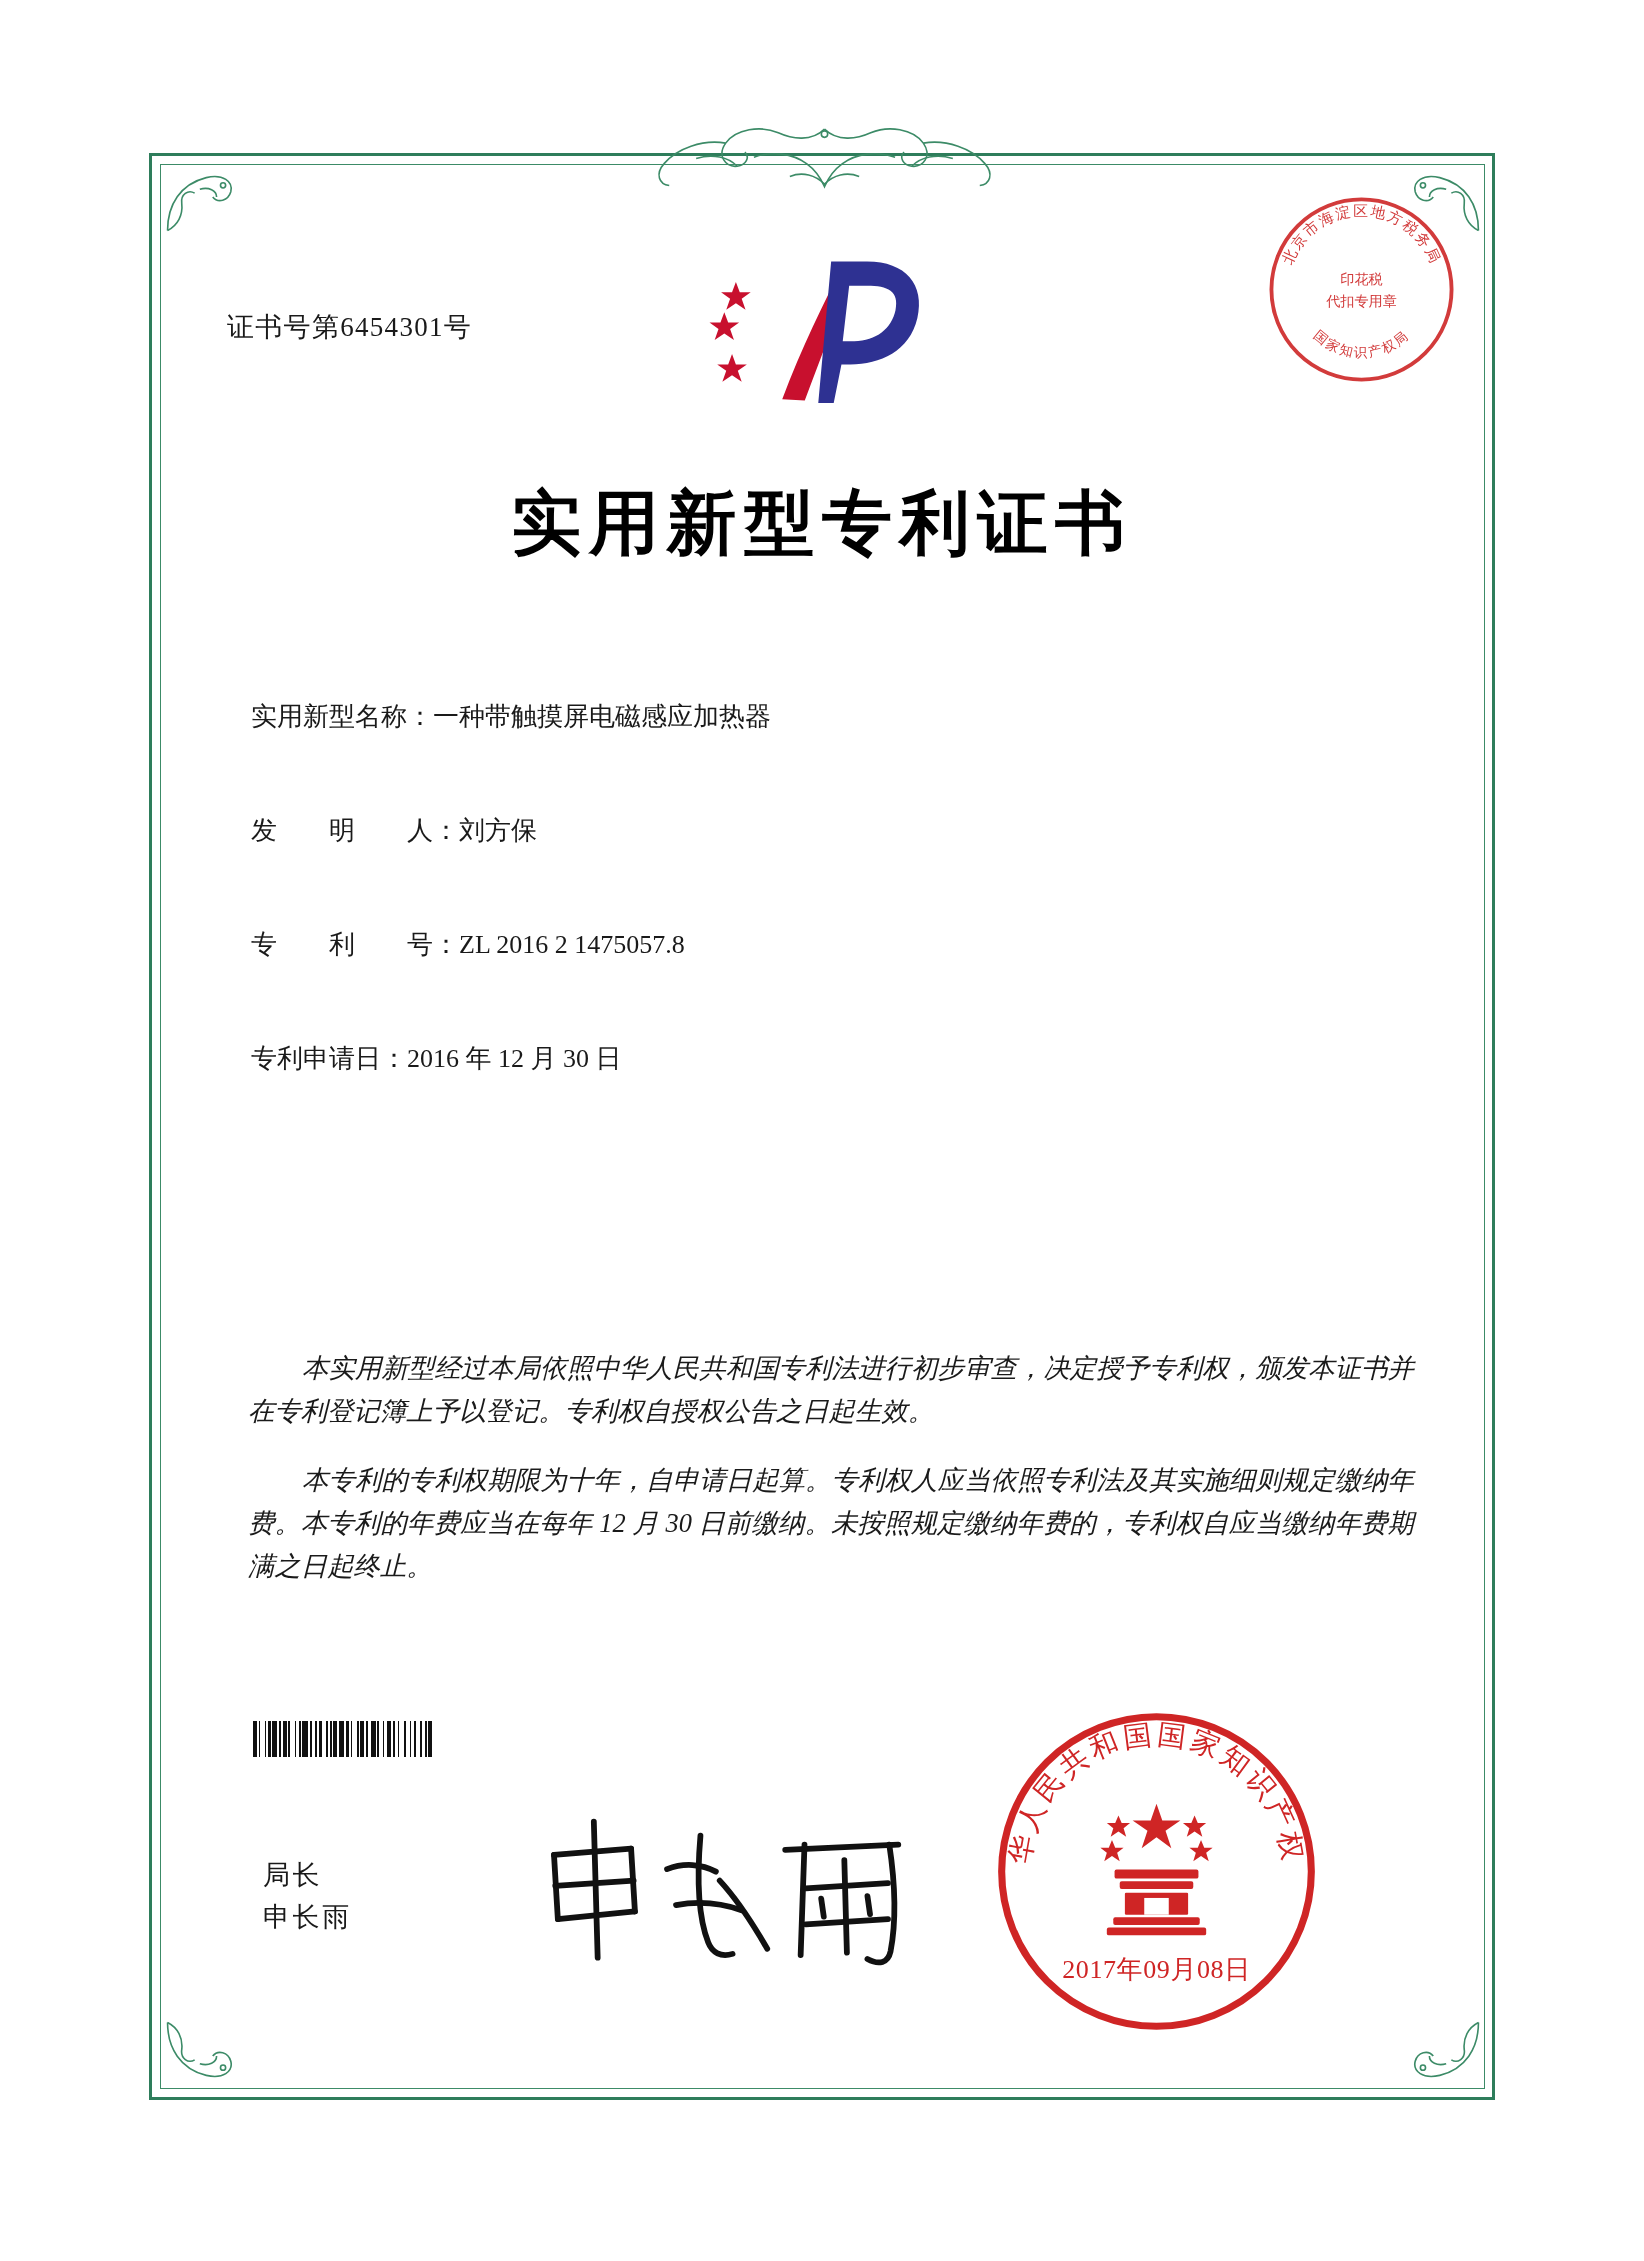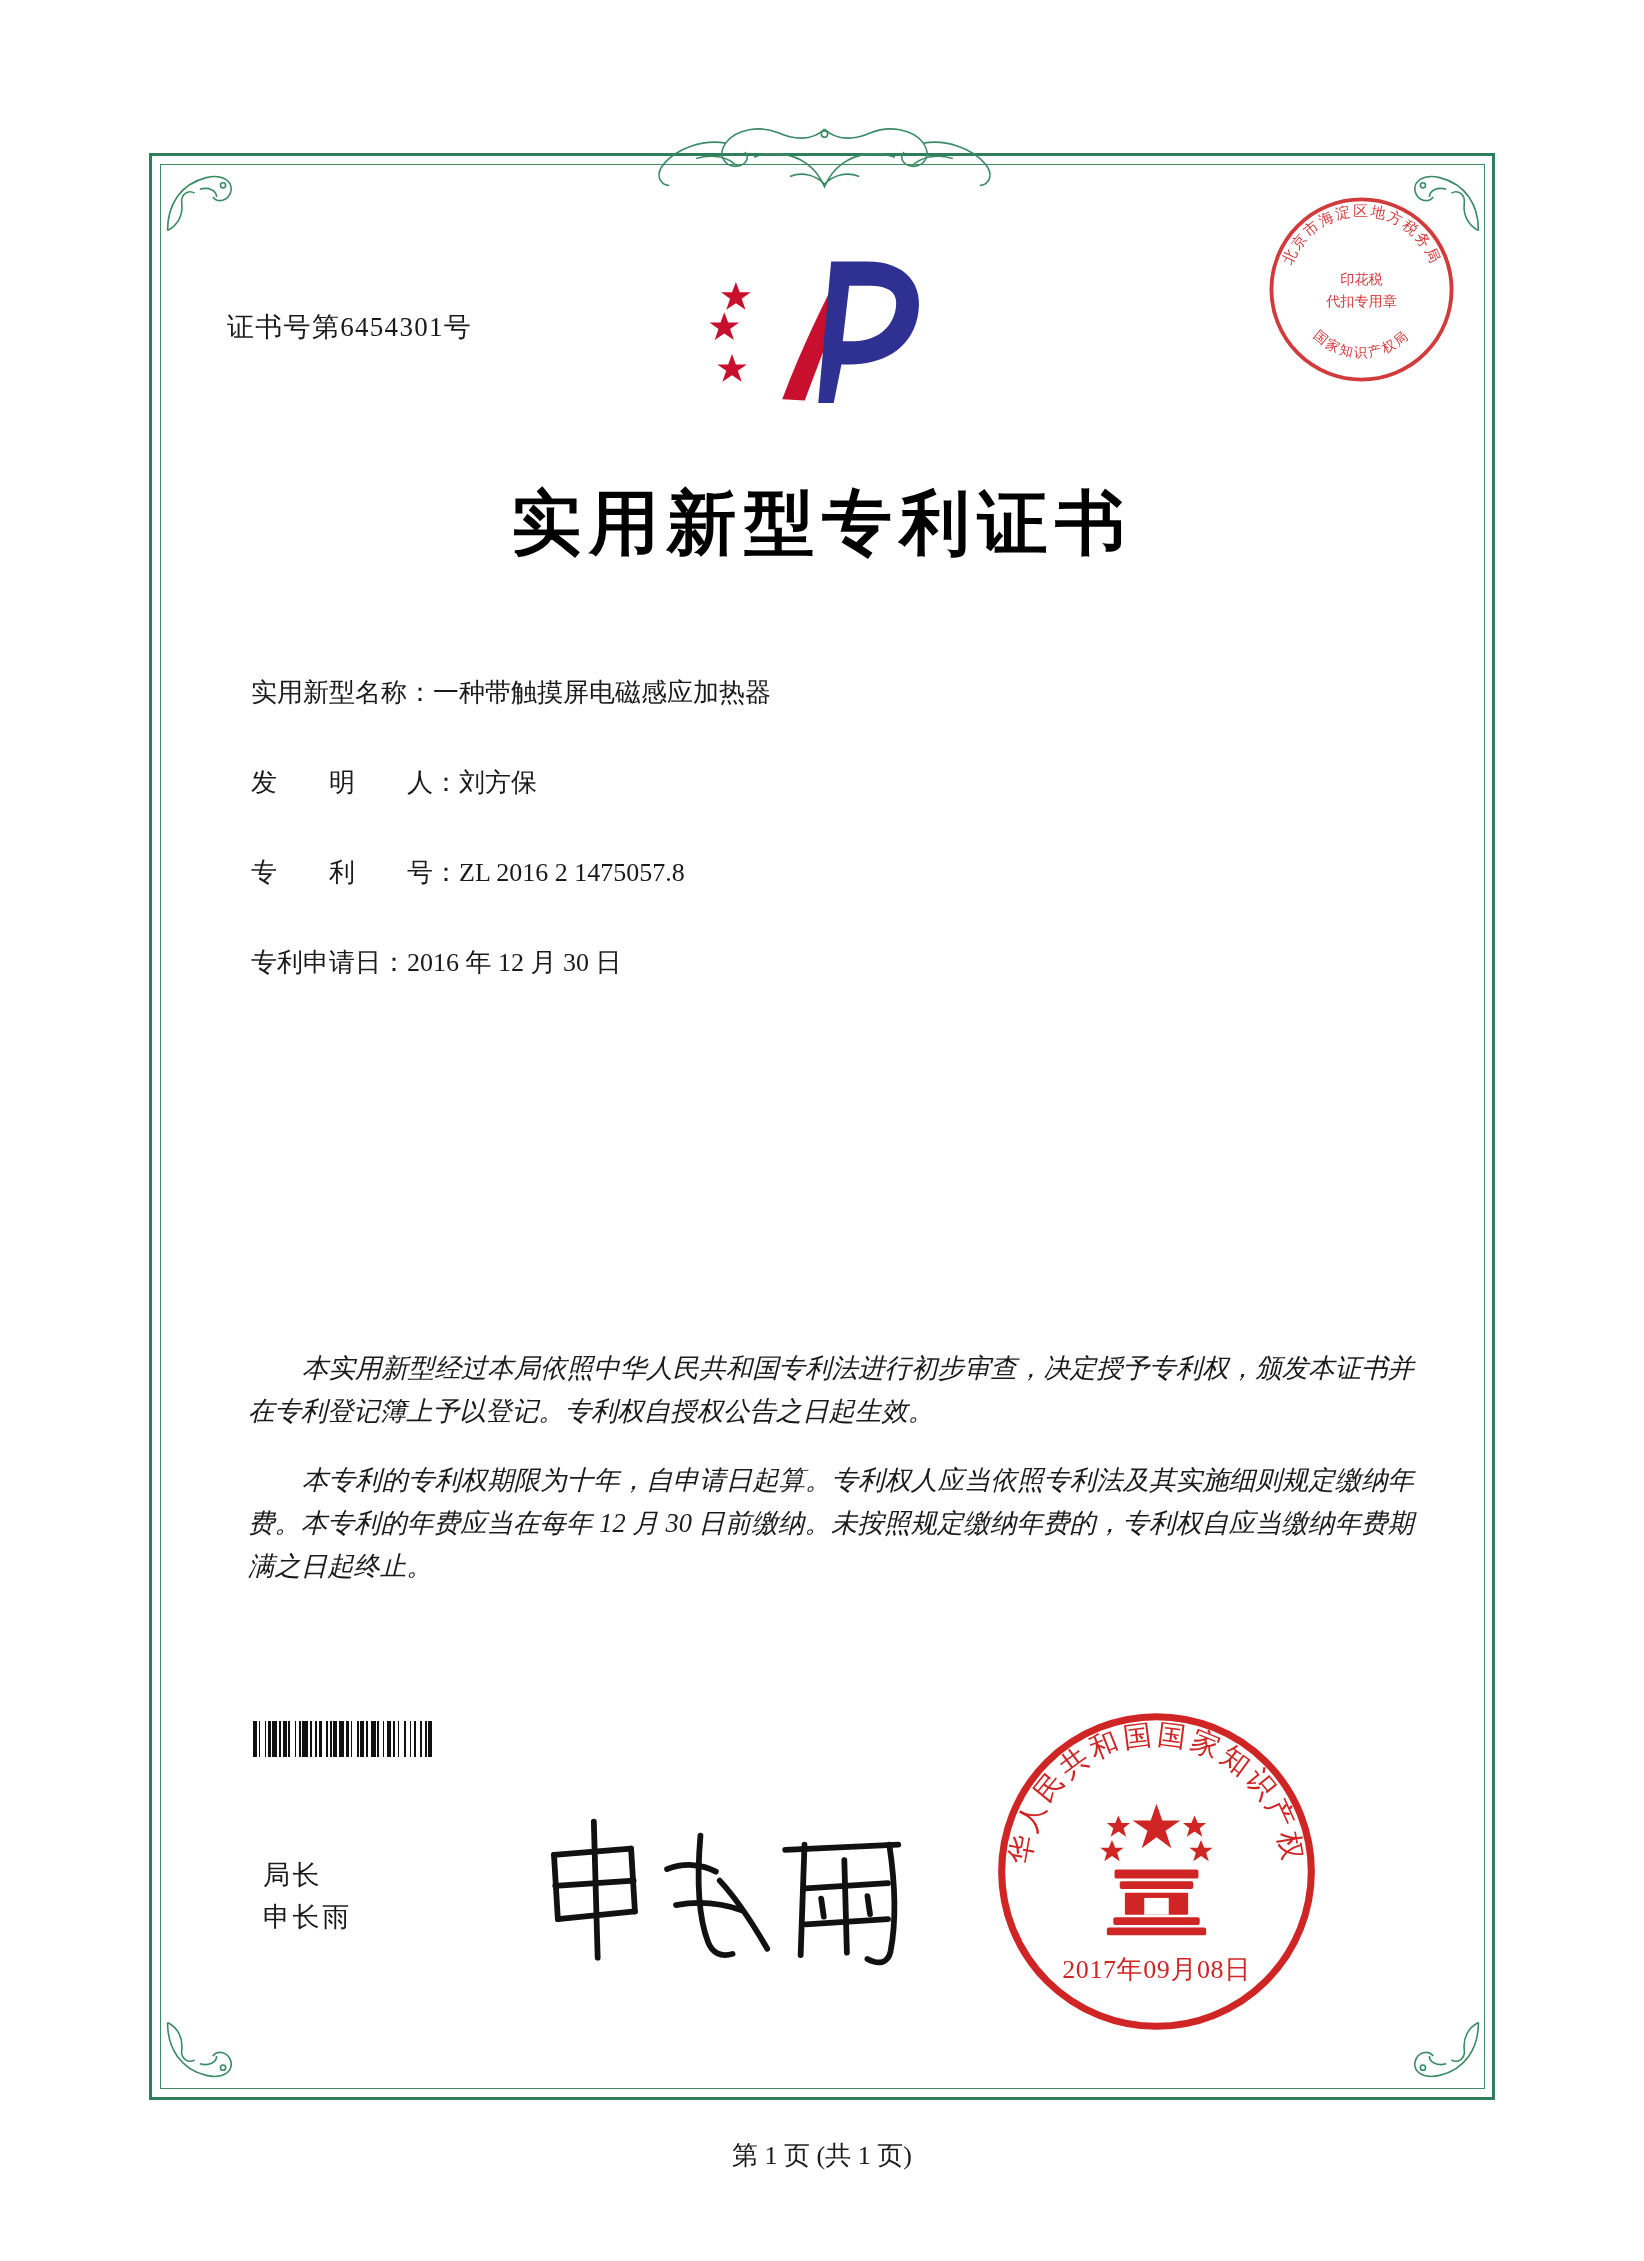--- a/index.html
+++ b/index.html
@@ -122,20 +122,21 @@
     white-space: nowrap;
   }
   .field-label {
     display: inline-block;
   }
   .field-value {
     display: inline-block;
   }
   .lbl-plain {
     display: inline-block;
+    margin-top: 24px;
   }
 
   
   .paras {
     position: absolute;
     left: 248px;
     top: 1321px;
     width: 1166px;
     font-style: italic;
   }
@@ -457,16 +458,15 @@
         <rect x="198" y="270" width="114" height="12" rx="3"></rect>
         <rect x="206" y="288" width="98" height="34" rx="2"></rect>
         <rect x="236" y="296" width="38" height="26" fill="#ffffff"></rect>
         <rect x="188" y="326" width="134" height="12" rx="3"></rect>
         <rect x="178" y="342" width="154" height="12" rx="3"></rect>
       </g>
     </svg>
   </div>
   <div class="seal-date">2017年09月08日</div>
 
-  <div class="footer">第 1 页 (共 1 页)</div>
 
 </div>
 
 
 </body></html>

